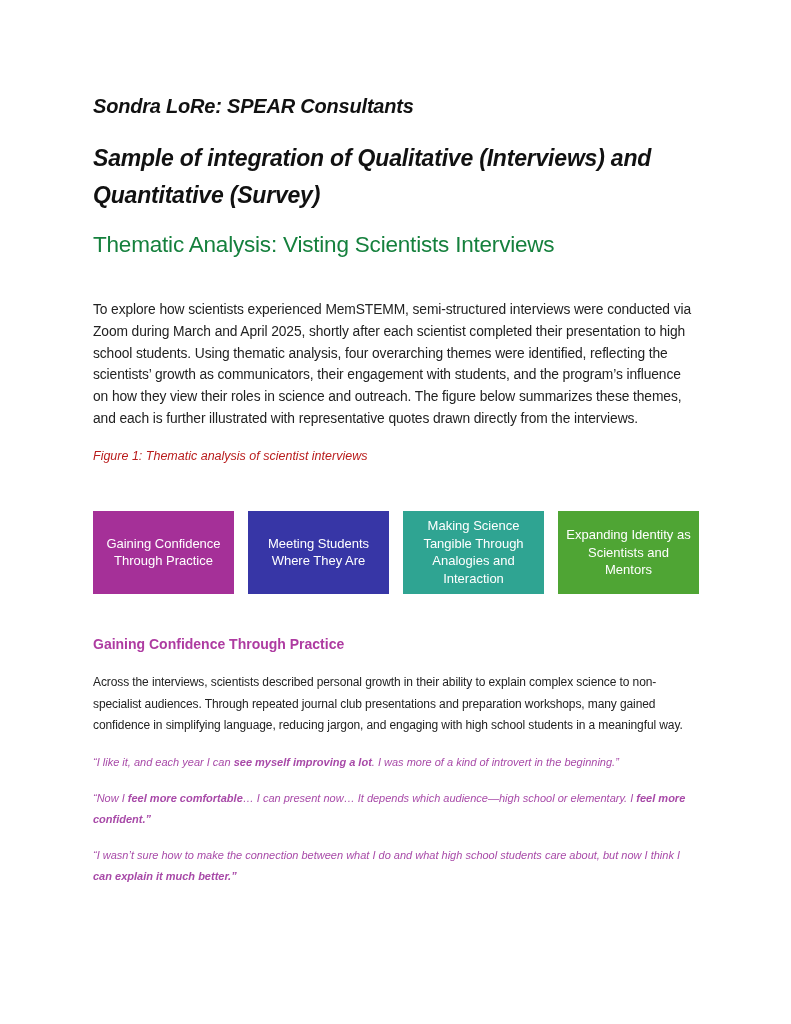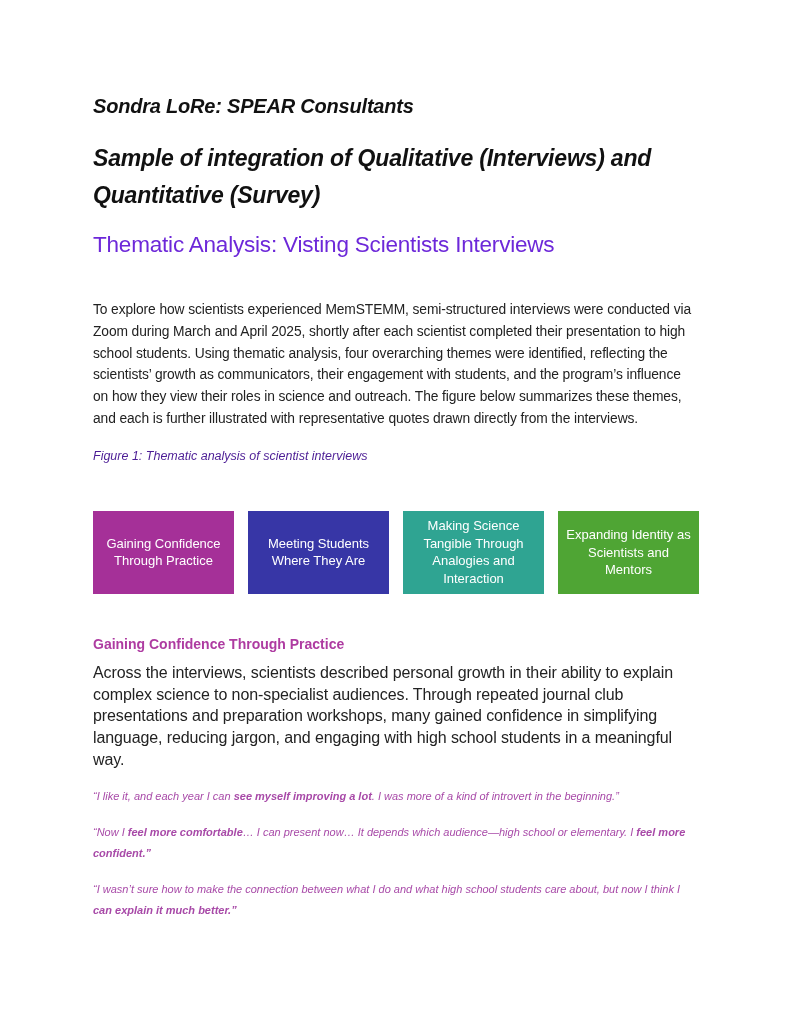--- a/index.html
+++ b/index.html
@@ -74,22 +74,22 @@
     line-height: 17.5px;
     padding: 4px 6px;
   }
   .theme-heading {
     margin-top: 41px;
     font-size: 14px;
     font-weight: bold;
     line-height: 18px;
   }
   .theme-paragraph {
-    margin-top: 9px;
-    font-size: 16px;
+    margin-top: 19px;
+    font-size: 12px;
     line-height: 21.8px;
     letter-spacing: -0.1px;
     max-width: 606px;
     color: #222222;
   }
   .quote {
     margin-top: 15px;
     font-size: 11px;
     font-style: italic;
     line-height: 21px;
@@ -100,25 +100,25 @@
 </style>
 </head>
 <body>
 
 <div class="page">
 
   <h1 class="doc-title">Sondra LoRe: SPEAR Consultants</h1>
 
   <h2 class="doc-subtitle">Sample of integration of Qualitative (Interviews) and Quantitative (Survey)</h2>
 
-  <h3 class="section-title" style="color: #6d28d9;">Thematic Analysis: Visting Scientists Interviews</h3>
+  <h3 class="section-title" style="color: #15803d;">Thematic Analysis: Visting Scientists Interviews</h3>
 
   <p class="intro-paragraph">To explore how scientists experienced MemSTEMM, semi-structured interviews were conducted via Zoom during March and April 2025, shortly after each scientist completed their presentation to high school students. Using thematic analysis, four overarching themes were identified, reflecting the scientists’ growth as communicators, their engagement with students, and the program’s influence on how they view their roles in science and outreach. The figure below summarizes these themes, and each is further illustrated with representative quotes drawn directly from the interviews.</p>
 
-  <p class="figure-caption" style="color: #4c1d95;">Figure 1: Thematic analysis of scientist interviews</p>
+  <p class="figure-caption" style="color: #b91c1c;">Figure 1: Thematic analysis of scientist interviews</p>
 
   <div class="theme-boxes">
     <div class="theme-box" style="background-color: rgb(165, 48, 152);">Gaining Confidence Through Practice</div>
     <div class="theme-box" style="background-color: rgb(55, 54, 166);">Meeting Students Where They Are</div>
     <div class="theme-box" style="background-color: rgb(47, 164, 146);">Making Science Tangible Through Analogies and Interaction</div>
     <div class="theme-box" style="background-color: rgb(79, 165, 52);">Expanding Identity as Scientists and Mentors</div>
   </div>
 
   <h4 class="theme-heading" style="color: rgb(174, 59, 161);">Gaining Confidence Through Practice</h4>
 

